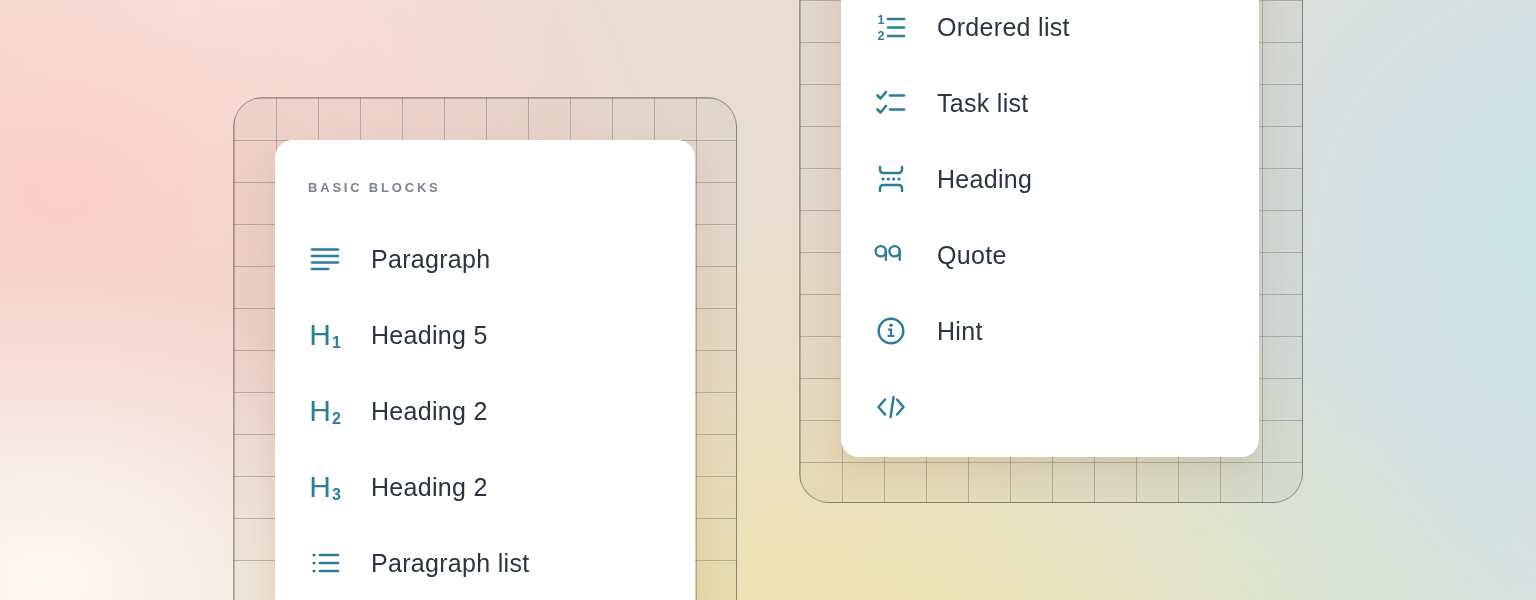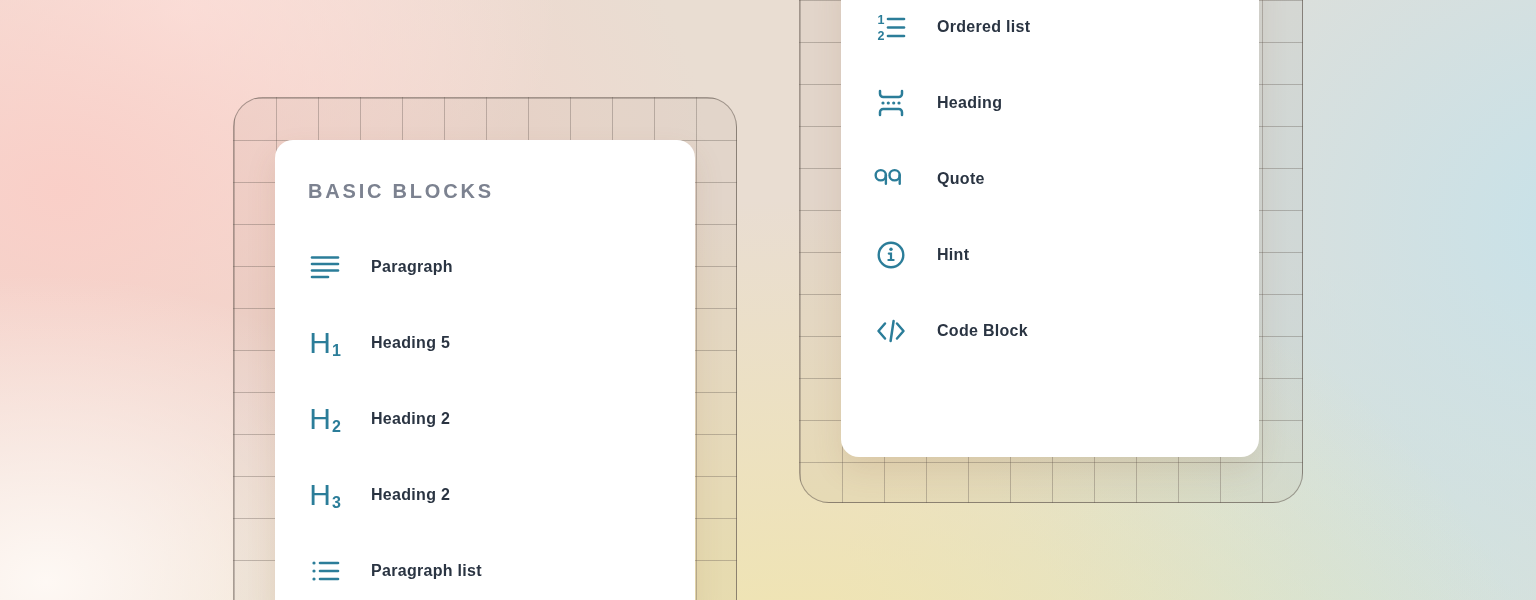--- a/index.html
+++ b/index.html
@@ -35,21 +35,21 @@
     position:absolute;
     background:#ffffff;
     border-radius:18px;
     box-shadow:0 14px 30px rgba(140,95,55,0.13);
   }
   .menu-panel.left  { left:275px; top:140px; width:420px; height:478px; }
   .menu-panel.right { left:841px; top:-40px; width:418px; height:497px; }
 
   .section-header {
     margin:40px 0 0 33px;
-    font-size:20px;
+    font-size:13px;
     font-weight:700;
     letter-spacing:2.8px;
     color:var(--section-header-text, #7c8290);
   }
   .rows { margin-top:26px; }
   .menu-panel.right .rows { margin-top:0; padding-top:29px; }
 
   .menu-item {
     height:76px;
     display:flex;
@@ -59,22 +59,22 @@
   }
   .icon-box {
     width:36px; height:36px;
     display:flex; align-items:center; justify-content:center;
     margin-right:28px;
     color:var(--accent, #2b7d99);
     flex:0 0 36px;
   }
   .icon-box svg { display:block; }
   .item-label {
-    font-size:16px;
-    font-weight:700;
+    font-size:25px;
+    font-weight:400;
     letter-spacing:0.3px;
     color:var(--item-text, #2a3442);
   }
 
   
   .h-icon {
     font-size:30px;
     font-weight:400;
     color:var(--accent, #2b7d99);
     line-height:1;
@@ -173,20 +173,31 @@
           <text class="svg-digit" x="3.5" y="13.5" fill="currentColor" stroke="none">1</text>
           <text class="svg-digit" x="3.5" y="29.5" fill="currentColor" stroke="none">2</text>
           <path d="M14 9 H30"></path>
             <path d="M14 17.5 H30"></path>
             <path d="M14 26 H30"></path>
         </svg>
       </span>
       <span class="item-label">Ordered list</span>
     </div>
 
+    <div class="menu-item">
+      <span class="icon-box">
+        <svg width="34" height="34" viewBox="0 0 34 34" fill="none" stroke="currentColor" stroke-width="2.6" stroke-linecap="round" stroke-linejoin="round">
+          <path d="M3.5 9.5 l3 3 L12 6"></path>
+          <path d="M3.5 23.5 l3 3 L12 20"></path>
+          <path d="M16 9.5 H30"></path>
+            <path d="M16 23.5 H30"></path>
+        </svg>
+      </span>
+      <span class="item-label">Task list</span>
+    </div>
 
     <div class="menu-item">
       <span class="icon-box">
         <svg width="34" height="34" viewBox="0 0 34 34" fill="none" stroke="currentColor" stroke-width="2.5" stroke-linecap="round">
           <path d="M6 5 v2.8 a3.2 3.2 0 0 0 3.2 3.2 h15.6 a3.2 3.2 0 0 0 3.2 -3.2 V5"></path>
           <circle cx="9" cy="17" r="1.6" fill="currentColor" stroke="none"></circle>
           <circle cx="14.3" cy="17" r="1.6" fill="currentColor" stroke="none"></circle>
           <circle cx="19.7" cy="17" r="1.6" fill="currentColor" stroke="none"></circle>
           <circle cx="25" cy="17" r="1.6" fill="currentColor" stroke="none"></circle>
           <path d="M6 29 v-2.8 a3.2 3.2 0 0 1 3.2 -3.2 h15.6 a3.2 3.2 0 0 1 3.2 3.2 V29"></path>
@@ -220,17 +231,16 @@
     </div>
 
     <div class="menu-item">
       <span class="icon-box">
         <svg width="34" height="34" viewBox="0 0 34 34" fill="none" stroke="currentColor" stroke-width="2.5" stroke-linecap="round" stroke-linejoin="round">
           <path d="M11 9.5 L4.5 17 L11 24.5"></path>
           <path d="M19.6 7 L16.6 27"></path>
           <path d="M23 9.5 L29.5 17 L23 24.5"></path>
         </svg>
       </span>
-      <span class="item-label">Code Block</span>
     </div>
 
   </div>
 </div>
 
 </body></html>

